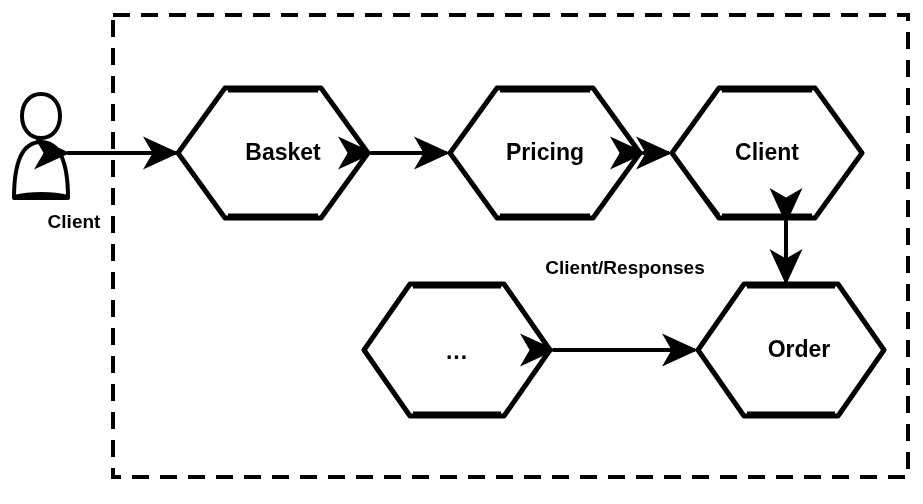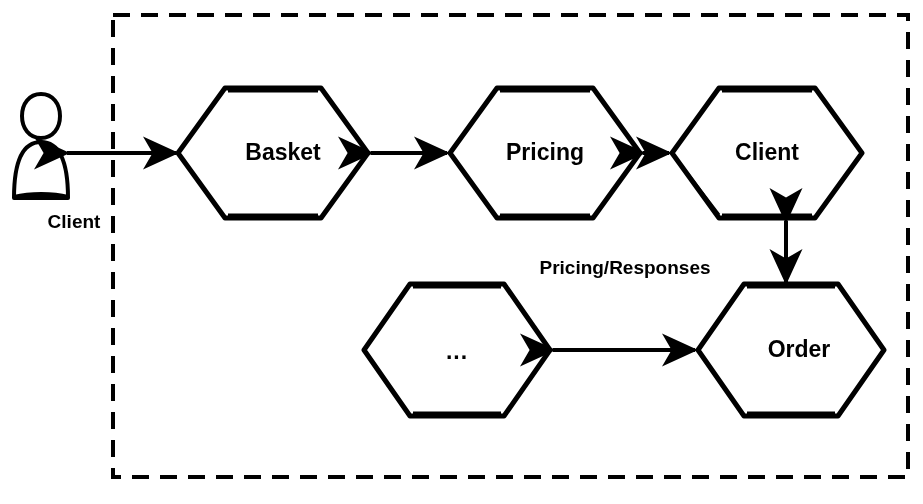--- a/index.html
+++ b/index.html
@@ -130,15 +130,15 @@
 
   <div class="lbl node-label" style="left:545px; top:153px;">Pricing</div>
 
   <div class="lbl node-label" style="left:767px; top:153px;">Client</div>
 
   <div class="lbl ellipsis-label" style="left:457px; top:352px;">...</div>
 
   <div class="lbl node-label" style="left:799px; top:350px;">Order</div>
 
 
-  <div class="lbl edge-label" style="left:625px; top:268px;">Pricing/Responses</div>
+  <div class="lbl edge-label" style="left:625px; top:268px;">Client/Responses</div>
 
 </div>
 
 </body></html>

